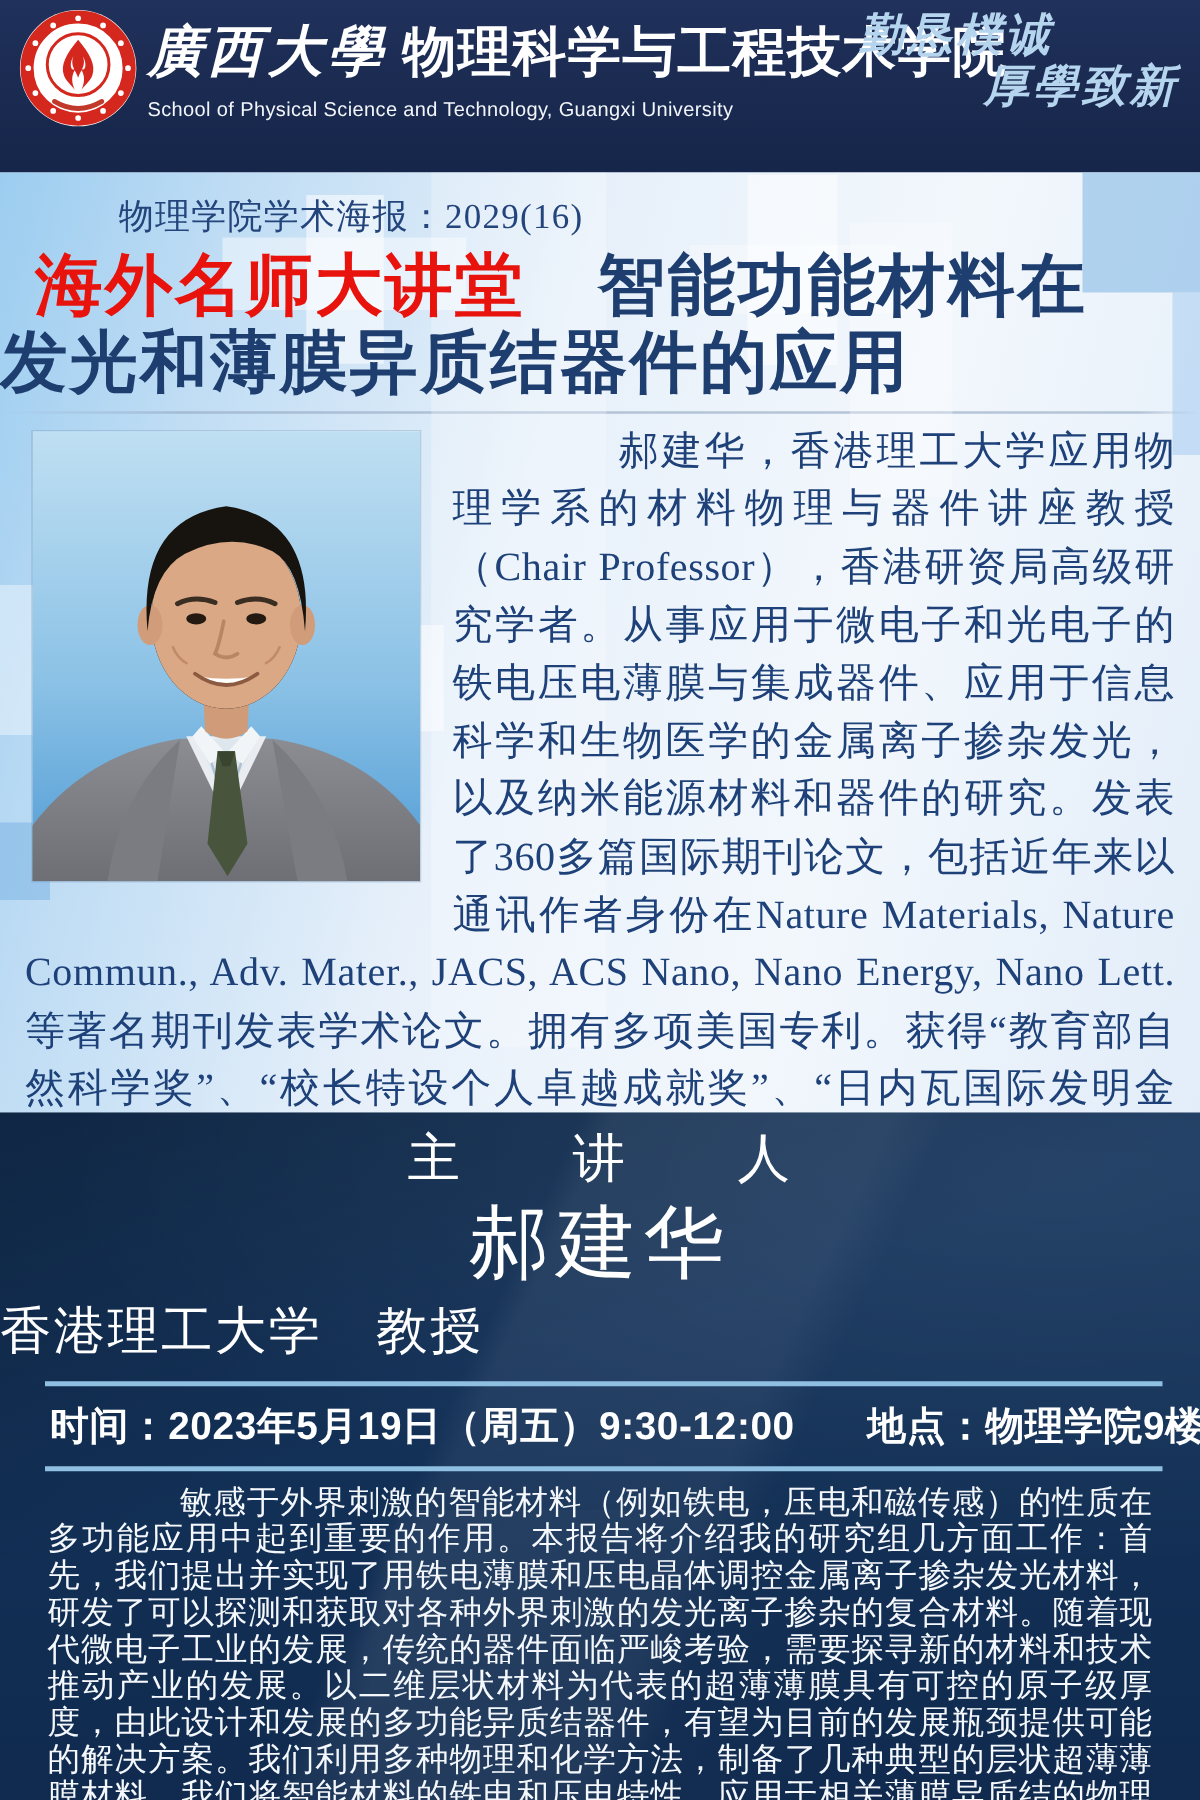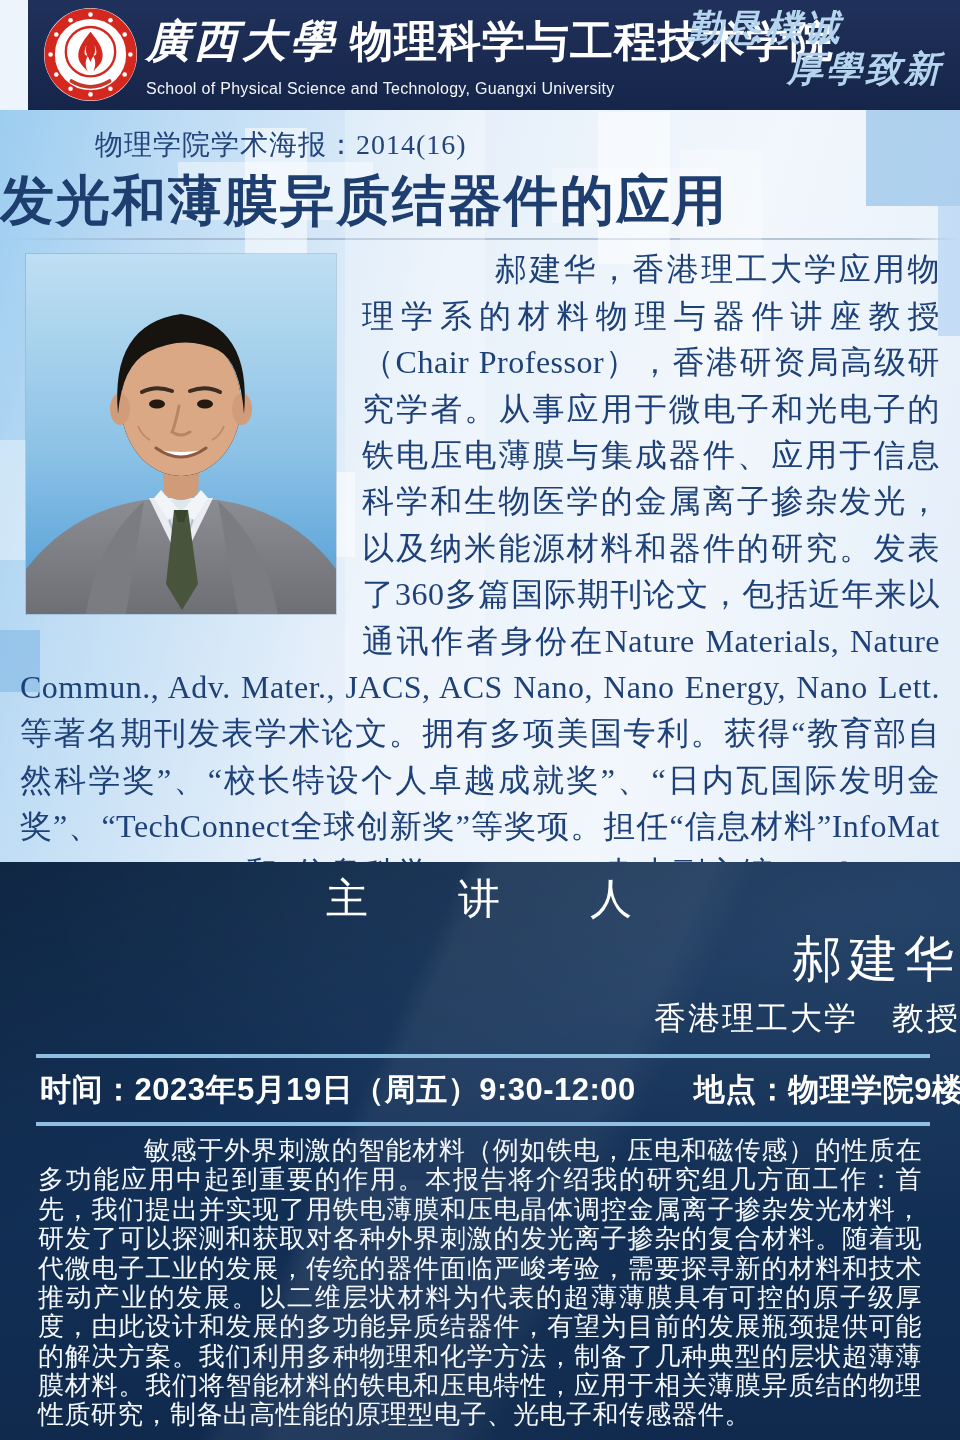--- a/index.html
+++ b/index.html
@@ -1,21 +1,21 @@
 <!DOCTYPE html>
 <html><head>
 <meta charset="utf-8">
 <style>
   * { margin:0; padding:0; box-sizing:border-box; }
   html,body { background:#0d2240; }
   body { font-family:"Liberation Sans","DejaVu Sans",sans-serif; }
   .poster { position:relative; width:960px; height:1440px; overflow:hidden; background:#eef4fb; }
 
   
-  .header { position:relative; height:110px; background:linear-gradient(180deg,#20315c 0%,#1a2a50 55%,#16254a 100%);margin-left:28px; }
+  .header { position:relative; height:138px; background:linear-gradient(180deg,#20315c 0%,#1a2a50 55%,#16254a 100%); }
   .seal { position:absolute; left:15px; top:7px; width:95px; height:95px; }
   .header-text { position:absolute; left:118px; top:12px; color:#ffffff; white-space:nowrap; }
   .cn-line { display:flex; align-items:baseline; }
   .uni-cn { font-family:"Liberation Serif","DejaVu Serif",serif; font-style:italic; font-weight:bold; font-size:44px; letter-spacing:4px; }
   .school-cn { font-weight:bold; font-size:43px; margin-left:12px; letter-spacing:1px; }
   .en-line { font-size:16px; margin-top:9px; letter-spacing:0.3px; color:#f2f6fb; }
   .motto { position:absolute; right:8px; top:8px; width:265px; color:#b5d4ee;
            font-family:"Liberation Serif","DejaVu Serif",serif; font-style:italic;
            font-size:36px; font-weight:bold; letter-spacing:3px; line-height:1.15; }
   .motto .m2 { margin-left:100px; }
@@ -43,22 +43,22 @@
   
   .dark { position:relative; height:578px; color:#ffffff; overflow:hidden;
           background:
             radial-gradient(ellipse 1300px 520px at 88% 8%, rgba(255,255,255,.07), transparent 62%),
             linear-gradient(115deg, transparent 38%, rgba(255,255,255,.05) 40%, rgba(255,255,255,.05) 58%, transparent 62%),
             linear-gradient(160deg, rgba(0,0,0,.28) 0%, transparent 40%),
             linear-gradient(180deg,#16365e 0%,#122f55 55%,#102a4e 100%); }
   .dark::after { content:""; position:absolute; left:0; right:0; top:55%; height:45%;
                  background:linear-gradient(100deg, transparent 30%, rgba(255,255,255,.035) 32%, transparent 70%); pointer-events:none; }
   .spk-heading { margin-top:16px; text-align:center; font-size:42px; line-height:1; letter-spacing:2px; }
-  .spk-name { margin-top:14px; text-align:right; font-size:50px; line-height:1; font-weight:500; letter-spacing:6px; }
-  .spk-affil { margin-top:18px; text-align:right; font-size:32px; line-height:1;
+  .spk-name { margin-top:14px; text-align:center; font-size:64px; line-height:1; font-weight:500; letter-spacing:6px; }
+  .spk-affil { margin-top:18px; text-align:left; font-size:41px; line-height:1;
                font-family:"Liberation Serif","DejaVu Serif",serif; letter-spacing:2px; }
   .schedule { position:relative; margin:20px 30px 0 36px; border-top:4px solid #8fc0e2; border-bottom:4px solid #8fc0e2;
               padding:11px 0 11px 4px; font-size:31px; font-weight:bold; white-space:nowrap; letter-spacing:0.5px; }
   .schedule .gap { display:inline-block; width:58px; }
   .abstract { margin:10px 38px 0 38px; font-size:26px; line-height:1.13; text-align:justify;
               text-indent:2em; letter-spacing:0.4px; color:#f4f8fc; }
 </style>
 </head>
 <body>
 
@@ -107,23 +107,26 @@
     <div class="deco" style="left:552px; top:58px; width:165px; height:55px; background:rgba(255,255,255,.35);"></div>
     <div class="deco" style="left:866px; top:0; width:94px; height:96px; background:rgba(124,180,228,.55);"></div>
     <div class="deco" style="left:938px; top:96px; width:22px; height:130px; background:rgba(160,200,240,.5);"></div>
     <div class="deco" style="left:150px; top:215px; width:110px; height:270px; background:rgba(255,255,255,.5);"></div>
     <div class="deco" style="left:55px; top:362px; width:300px; height:85px; background:rgba(255,255,255,.5);"></div>
     <div class="deco" style="left:0; top:330px; width:58px; height:120px; background:rgba(255,255,255,.4);"></div>
     <div class="deco" style="left:680px; top:40px; width:82px; height:220px; background:rgba(255,255,255,.3);"></div>
     <div class="deco" style="left:345px; top:0; width:140px; height:700px; background:rgba(255,255,255,.25);"></div>
     <div class="deco" style="left:0; top:520px; width:40px; height:62px; background:rgba(110,170,225,.45);"></div>
 
-    <div class="poster-no">物理学院学术海报：2014(16)</div>
+    <div class="poster-no">物理学院学术海报：2029(16)</div>
 
     <div class="title-block">
+      <div class="t1">
+        <span class="t-red">海外名师大讲堂</span><span class="t-navy">智能功能材料在</span>
+      </div>
       <div class="t2 t-navy">发光和薄膜异质结器件的应用</div>
     </div>
     <div class="title-rule"></div>
 
     <div class="bio-wrap">
       <div class="photo">
         <svg viewBox="0 0 310 360" preserveAspectRatio="none" aria-hidden="true">
           <defs>
             <linearGradient id="pbg" x1="0" y1="0" x2="0" y2="1">
               <stop offset="0" stop-color="#bfdff2"></stop>

